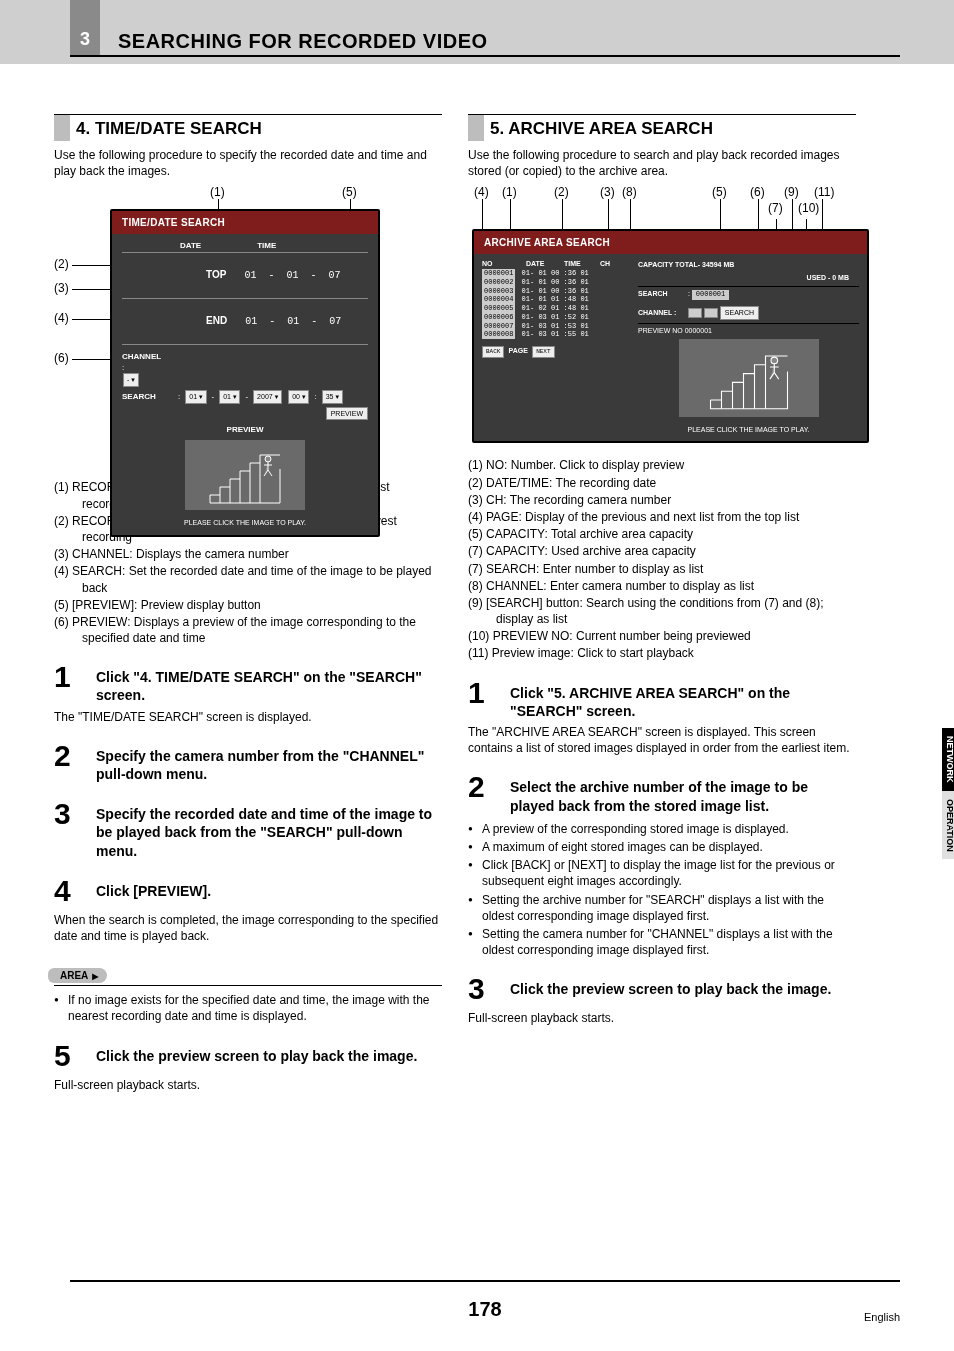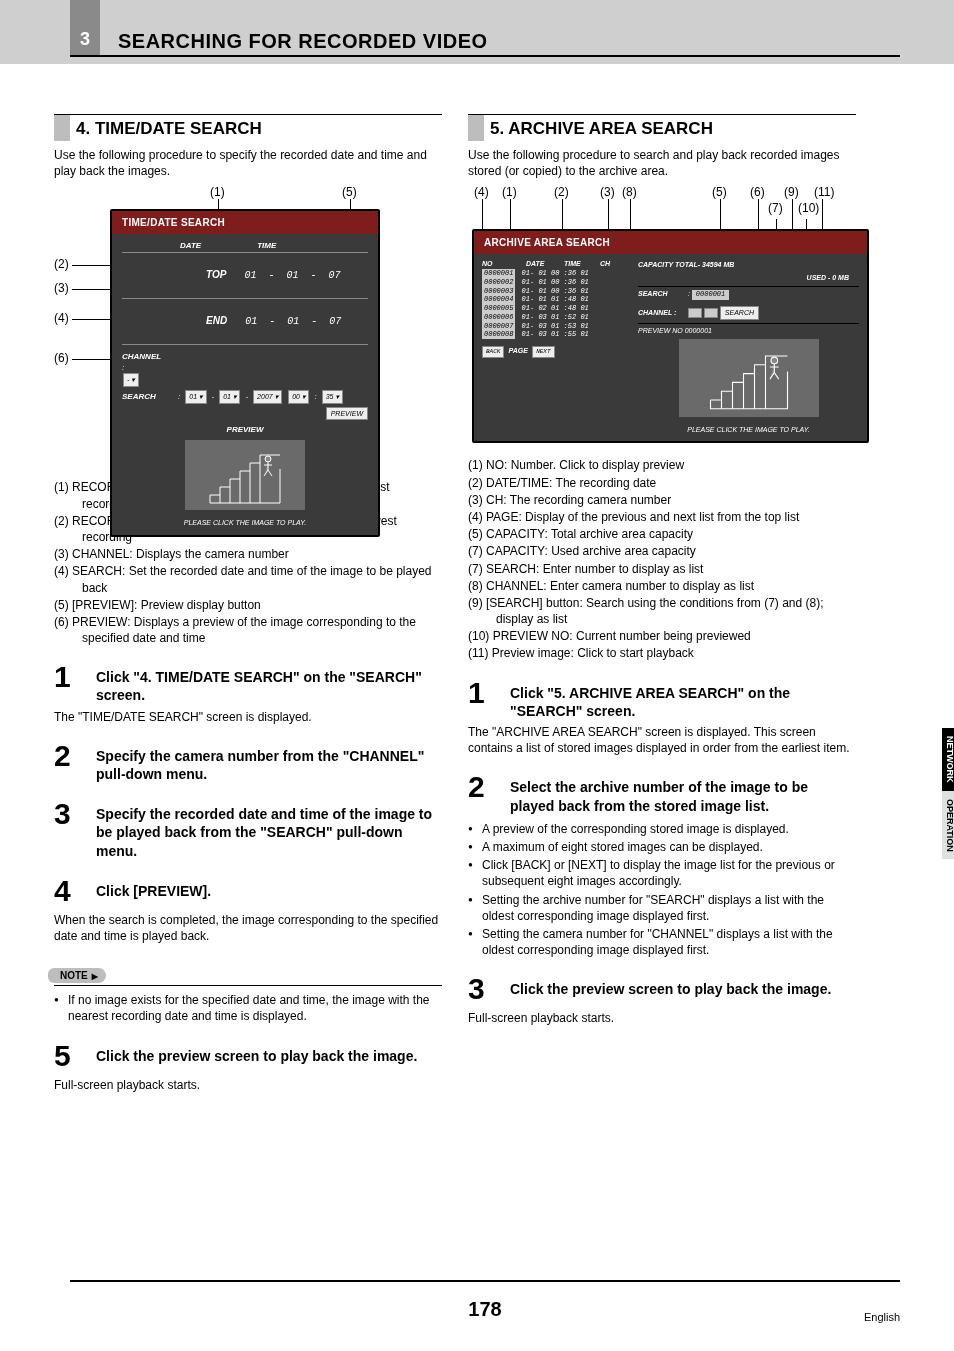--- a/index.html
+++ b/index.html
@@ -9,21 +9,21 @@
   .chapter-tab { position: absolute; left: 70px; top: 0; width: 30px; height: 56px; background: #8a8a8a; color: #fff; font-weight: bold; font-size: 18px; display: flex; align-items: flex-end; justify-content: center; padding-bottom: 6px; }
   .chapter-title { position: absolute; left: 118px; top: 30px; font-weight: bold; font-size: 20px; letter-spacing: 0.5px; }
   .top-rule { position: absolute; left: 70px; right: 54px; top: 55px; height: 2px; background: #000; }
   .content { position: relative; padding-top: 90px; display: flex; gap: 26px; }
   .col { width: 388px; }
   .sec-head { background: linear-gradient(to right, #bdbdbd 0 16px, transparent 16px); border-top: 1px solid #000; padding: 4px 0 2px 22px; font-weight: bold; font-size: 17px; margin-bottom: 6px; }
   .intro { font-size: 12px; line-height: 1.35; margin-bottom: 10px; }
   .figure { position: relative; margin: 4px auto 10px auto; }
   .screenbox { border: 2px solid #000; background: #000; padding: 0; border-radius: 2px; }
   .screen-title { background: #7f1d1d; color: #fff; font-weight: bold; font-size: 10px; padding: 6px 10px; text-align: left; letter-spacing: 0.3px; }
-  .screen-body { background: #3a3a3a; color: #fff; padding: 6px 10px 8px 10px; font-size: 8px; line-height: 1.4; font-family: Arial, sans-serif; font-style: italic; }
+  .screen-body { background: #3a3a3a; color: #fff; padding: 6px 10px 8px 10px; font-size: 8px; line-height: 1.4; font-family: Arial, sans-serif; }
   .labelrow { display: flex; gap: 28px; padding-left: 50px; font-weight: bold; }
   .datarow { white-space: pre; font-family: "Courier New", monospace; font-size: 10px; }
   .drop { display: inline-block; background: #eee; color: #000; font-size: 7px; padding: 1px 3px; margin: 0 1px; border: 1px solid #888; }
   .btn-mini { display:inline-block; background:#eee; color:#000; font-size:7px; padding:1px 4px; border:1px solid #888; margin-top:3px;}
   .preview-cell { background:#6a6a6a; height: 70px; width: 120px; margin: 4px auto; position: relative; display:flex; align-items:center; justify-content:center;}
   .footer-text { color:#fff; font-size:7px; text-align:center; padding-top:4px;}
   .legend { font-size:12px; line-height:1.35; margin-top:6px;}
   .legend li { list-style:none; text-indent:-28px; padding-left:28px; margin-bottom:1px;}
   .stepnum { font-size:30px; font-weight:bold; display:inline-block; vertical-align:top; width:34px;}
   .stepline { display:flex; align-items:flex-start; gap:8px; margin-top:14px; margin-bottom:2px;}
@@ -166,21 +166,21 @@
           <span class="steptext">Specify the recorded date and time of the image to be played back from the "SEARCH" pull-down menu.</span>
         </div>
 
       <div class="stepline">
           <span class="stepnum">4</span>
           <span class="steptext">Click [PREVIEW].</span>
         </div>
       <div class="body-sm">When the search is completed, the image corresponding to the specified date and time is played back.</div>
 
       <div style="margin-top:12px;">
-        <span class="note-badge">NOTE</span>
+        <span class="note-badge">AREA</span>
         <hr class="thin">
       </div>
       <ul class="bullets">
         <li>If no image exists for the specified date and time, the image with the nearest recording date and time is displayed.</li>
       </ul>
 
       <div class="stepline">
           <span class="stepnum">5</span>
           <span class="steptext">Click the preview screen to play back the image.</span>
         </div>

